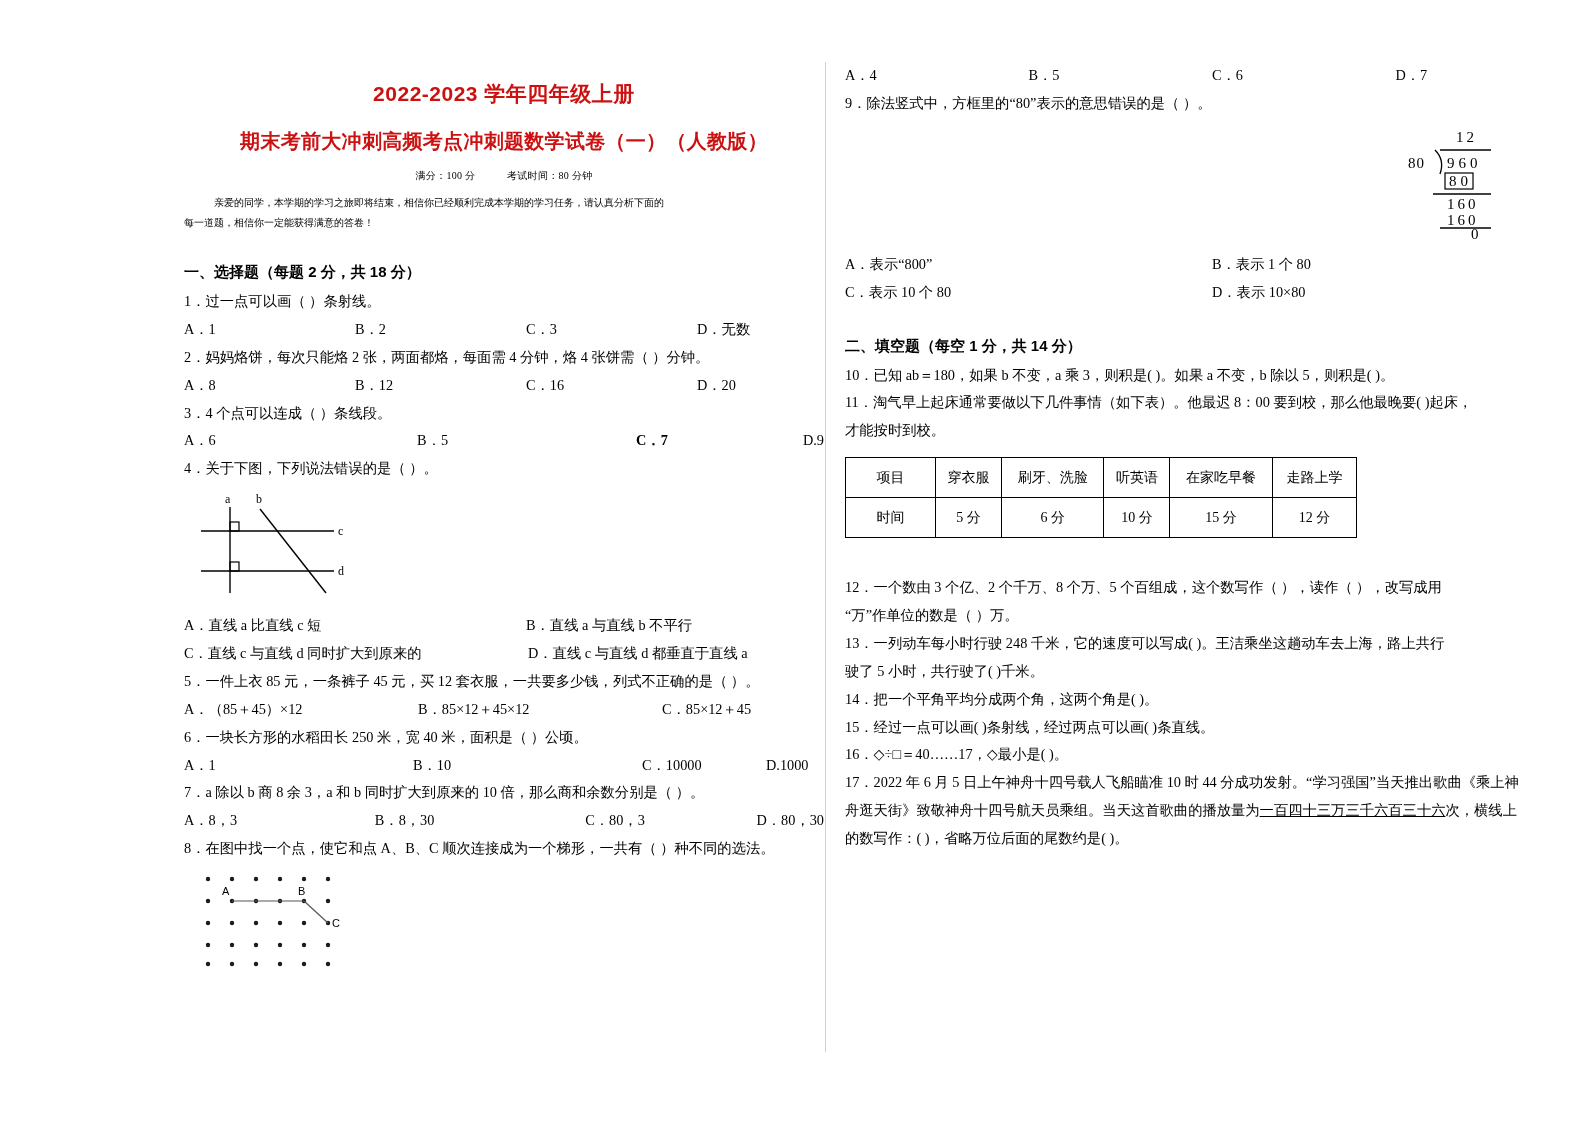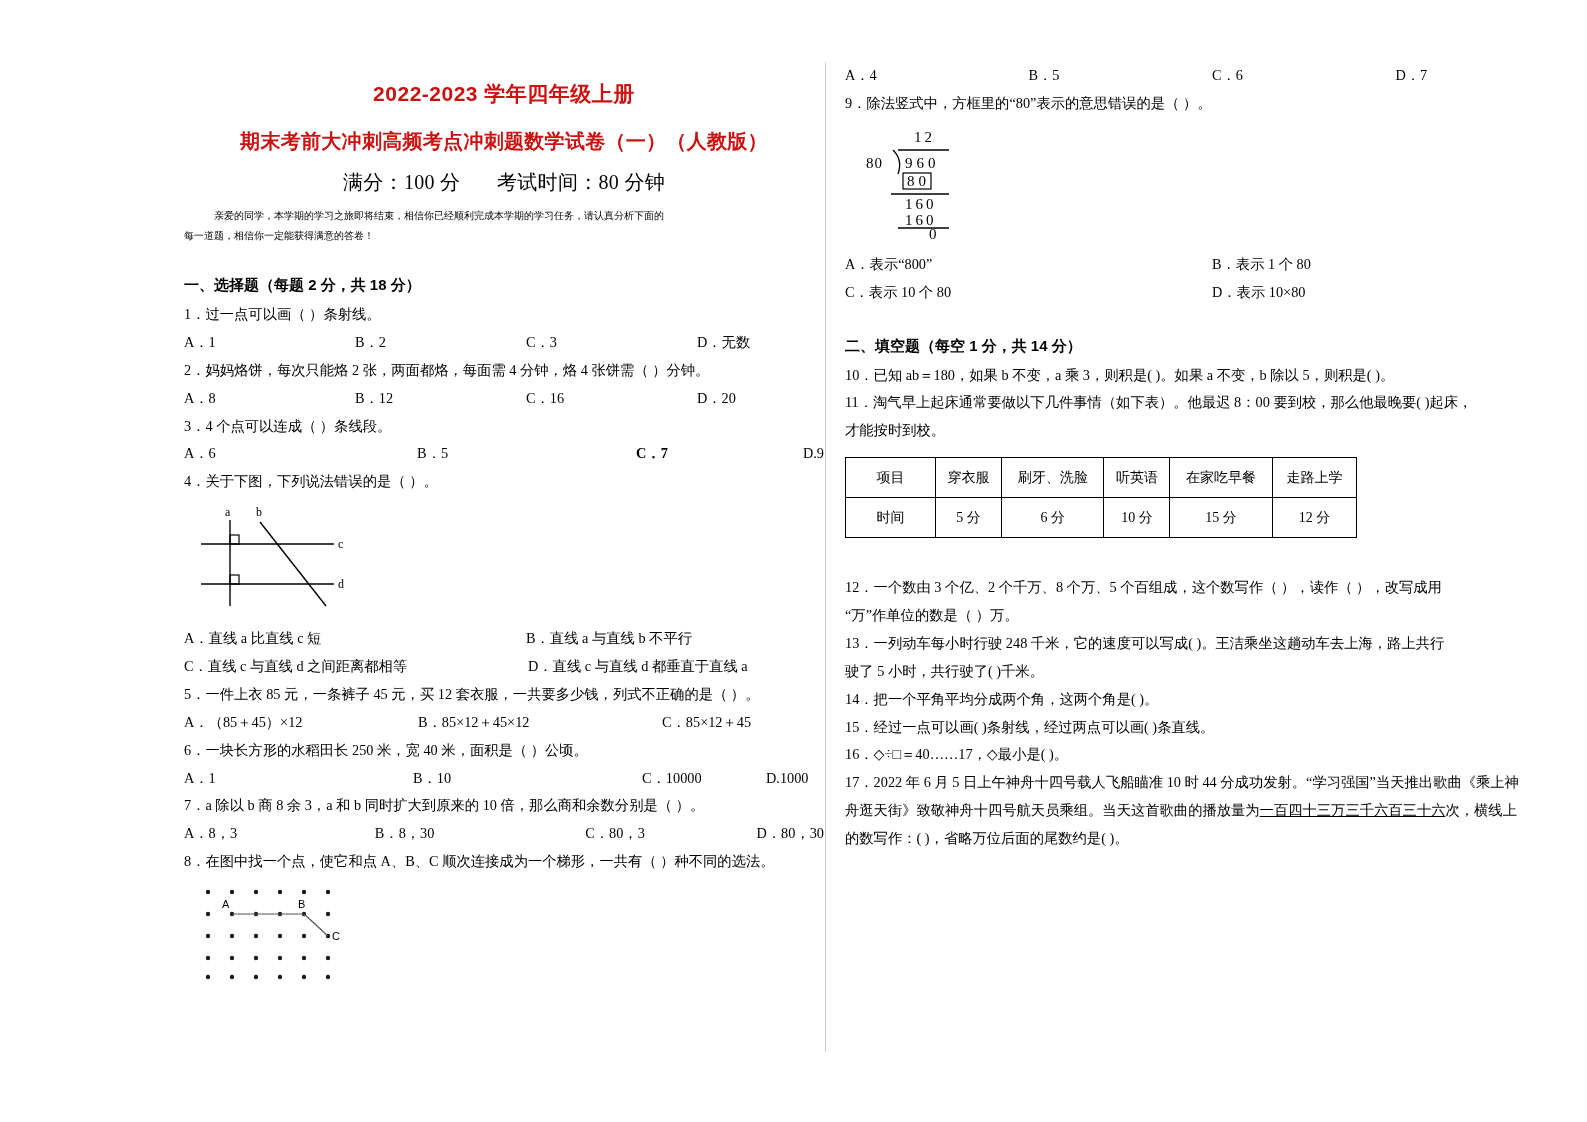--- a/index.html
+++ b/index.html
@@ -39,21 +39,21 @@
   .title1, .title2 {
     color: #CC1111;
     font-weight: bold;
     text-align: center;
     font-family: "Liberation Sans", "DejaVu Sans", sans-serif;
   }
   .title1 { font-size: 21px; letter-spacing: .5px; margin: 18px 0 0 0; }
   .title2 { font-size: 20px; letter-spacing: .3px; margin: 20px 0 0 0; }
   .subinfo {
     text-align: center;
-    font-size: 20px;
+    font-size: 10px;
     margin-top: 14px;
     letter-spacing: .3px;
   }
   .subinfo .gap { display: inline-block; width: 26px; }
   .intro {
     font-size: 10px;
     line-height: 2.0;
     margin-top: 10px;
     text-align: justify;
   }
@@ -94,21 +94,21 @@
   .opts.w6 .opt:nth-child(1){ width: 150px; }
   .opts.w6 .opt:nth-child(2){ width: 170px; }
   .opts.w6 .opt:nth-child(3){ width: 130px; }
   .opts.half .opt { width: 50%; }
   .opts.half2 .opt:nth-child(1){ width: 300px; }
   .spacer-lg { height: 30px; }
 
   
   .fig-lines { margin: 10px 0 10px 14px; }
   .fig-dots  { margin: 6px 0 4px 14px; }
-  .fig-div   { margin: 8px 0 6px 8px; }
+  .fig-div   { margin: 8px 0 6px 8px; text-align: right; }
 
   
   table.tbl {
     border-collapse: collapse;
     margin: 12px 0 6px 0;
     width: 512px;
     font-size: 14px;
   }
   table.tbl td {
     border: 1px solid #000;
@@ -189,21 +189,21 @@
         <text x="58" y="10" font-size="12" font-family="Liberation Serif, serif">b</text>
         <text x="140" y="42" font-size="12" font-family="Liberation Serif, serif">c</text>
         <text x="140" y="82" font-size="12" font-family="Liberation Serif, serif">d</text>
       </svg>
     </div>
     <div class="opts half">
       <span class="opt">A．直线 a 比直线 c 短</span>
       <span class="opt">B．直线 a 与直线 b 不平行</span>
     </div>
     <div class="opts half2">
-      <span class="opt">C．直线 c 与直线 d 之间距离都相等</span>
+      <span class="opt">C．直线 c 与直线 d 同时扩大到原来的</span>
       <span class="opt">D．直线 c 与直线 d 都垂直于直线 a</span>
     </div>
 
     <div class="q">5．一件上衣 85 元，一条裤子 45 元，买 12 套衣服，一共要多少钱，列式不正确的是（   ）。</div>
     <div class="opts w4">
       <span class="opt">A．（85＋45）×12</span>
       <span class="opt">B．85×12＋45×12</span>
       <span class="opt">C．85×12＋45</span>
     </div>
 

